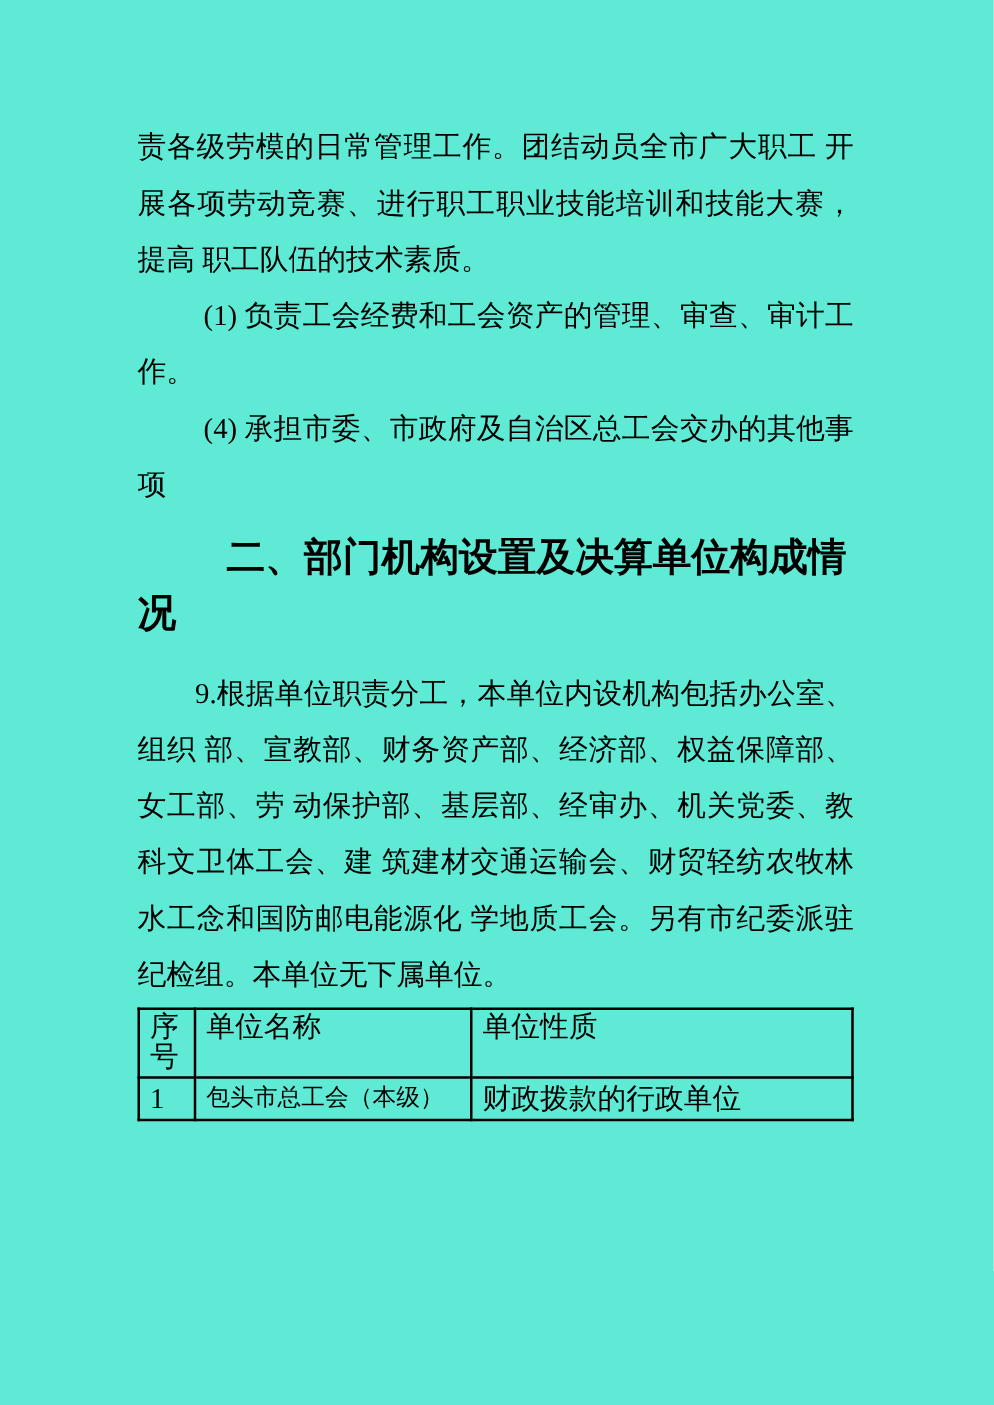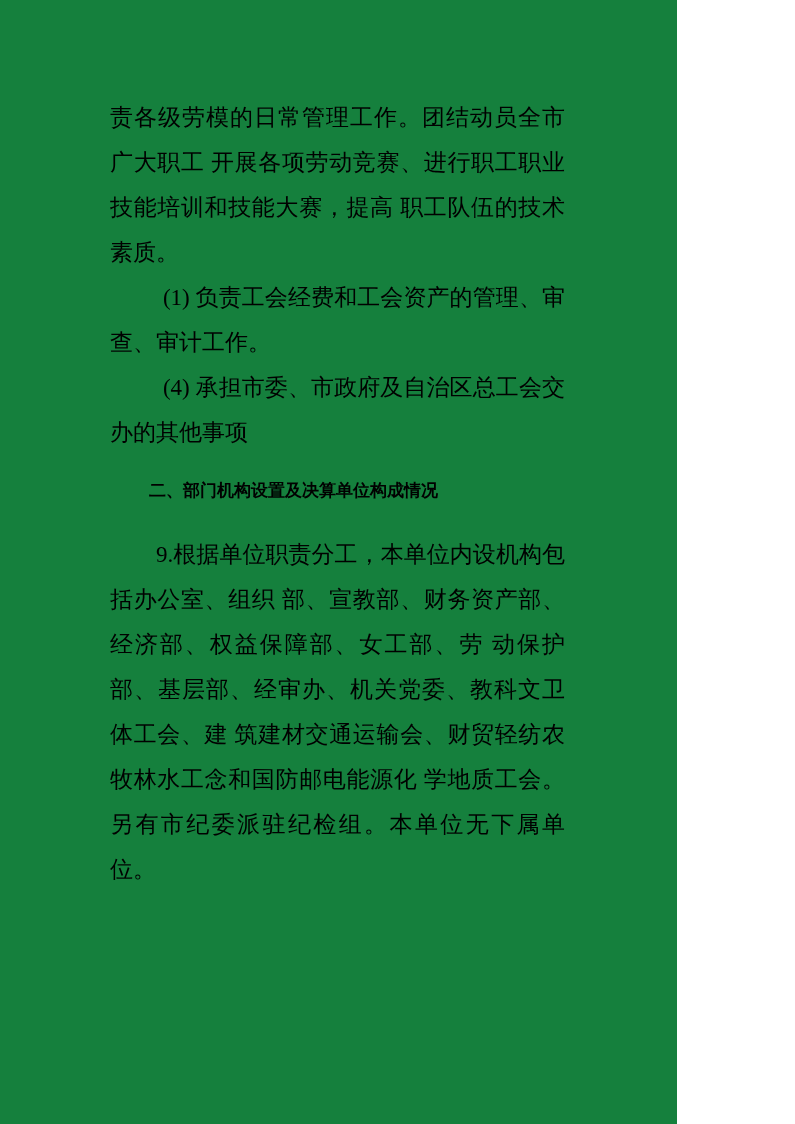--- a/index.html
+++ b/index.html
@@ -7,41 +7,41 @@
     padding: 0;
     background: #ffffff;
   }
   body {
     width: 795px;
     height: 1124px;
     overflow: hidden;
   }
   .page {
     box-sizing: border-box;
-    width: 677px;
+    width: 795px;
     height: 1124px;
     padding: 95px 112px 0 110px;
     font-family: "Liberation Serif", "DejaVu Serif", serif;
     font-size: 23px;
     line-height: 45px;
     color: #000000;
-    background: #15803d;
+    background: #5eead4;
   }
   .body-par {
     margin: 0;
     text-align: justify;
     word-break: break-all;
   }
   .indent-2 { text-indent: 2em; }
   .indent-23 { text-indent: 2.3em; }
   .section-heading {
     margin: 13px 0 19px 0;
     font-family: "Liberation Sans", "DejaVu Sans", sans-serif;
     font-weight: bold;
-    font-size: 17px;
+    font-size: 31px;
     line-height: 45px;
     text-indent: 2.3em;
     text-align: left;
   }
   table.units {
     border-collapse: collapse;
     table-layout: fixed;
     width: 571px;
     margin-top: 4px;
     border: 2px solid #000000;
@@ -79,14 +79,33 @@
 
   <p class="body-par indent-23">(1) 负责工会经费和工会资产的管理、审查、审计工作。</p>
 
   <p class="body-par indent-23">(4) 承担市委、市政府及自治区总工会交办的其他事项</p>
 
   <h2 class="section-heading">二、部门机构设置及决算单位构成情况</h2>
 
   <p class="body-par indent-2">9.根据单位职责分工，本单位内设机构包括办公室、组织 部、宣教部、财务资产部、经济部、权益保障部、女工部、劳 动保护部、基层部、经审办、机关党委、教科文卫体工会、建 筑建材交通运输会、财贸轻纺农牧林水工念和国防邮电能源化 学地质工会。另有市纪委派驻纪检组。本单位无下属单位。</p>
 
 
+  <table class="units">
+    <colgroup>
+      <col style="width:45px">
+      <col style="width:221px">
+      <col style="width:305px">
+    </colgroup>
+    <tbody>
+      <tr class="hdr">
+        <th>序号</th>
+        <th>单位名称</th>
+        <th>单位性质</th>
+      </tr>
+      <tr class="datarow">
+        <td>1</td>
+        <td class="small-cell">包头市总工会（本级）</td>
+        <td>财政拨款的行政单位</td>
+      </tr>
+    </tbody>
+  </table>
 
 </div>
 
 </body></html>

